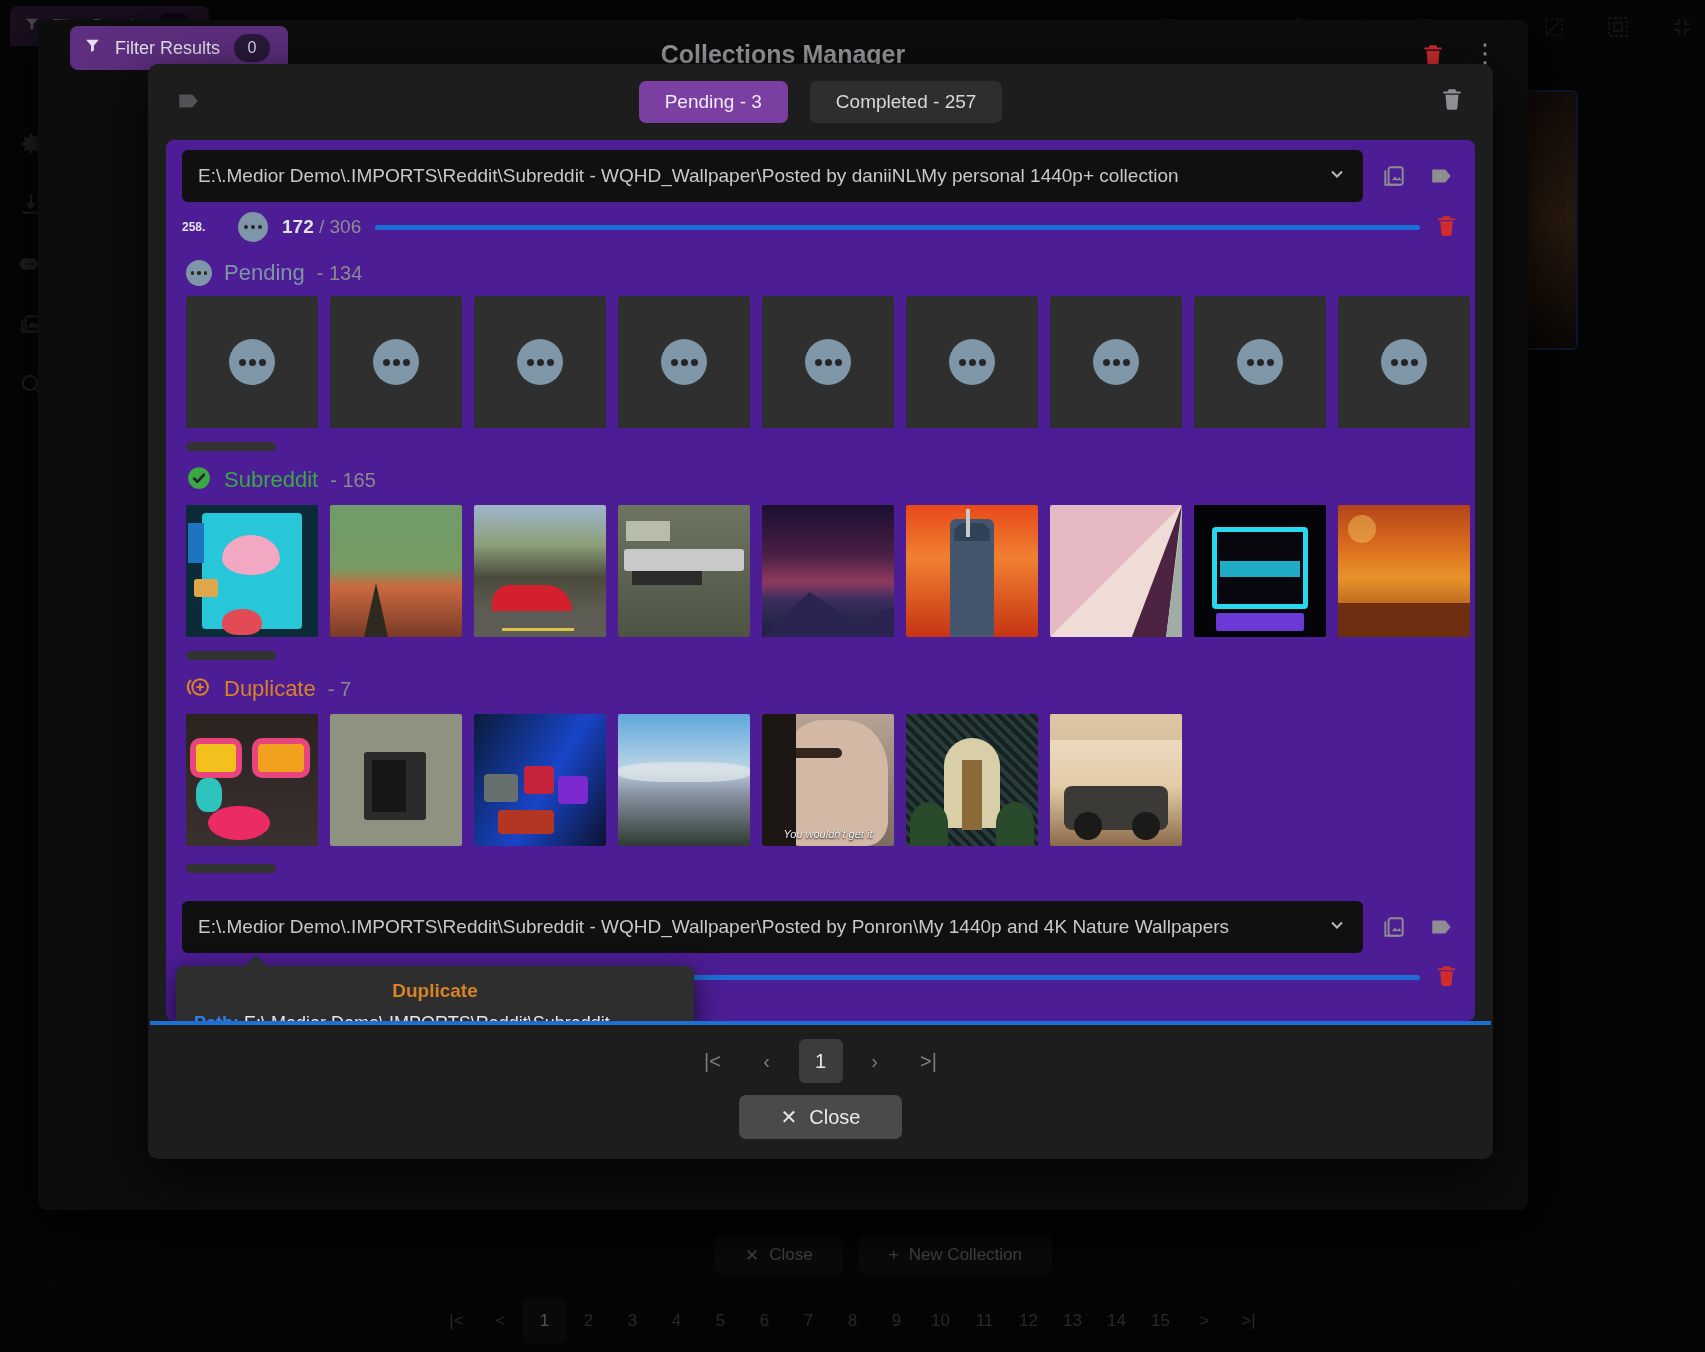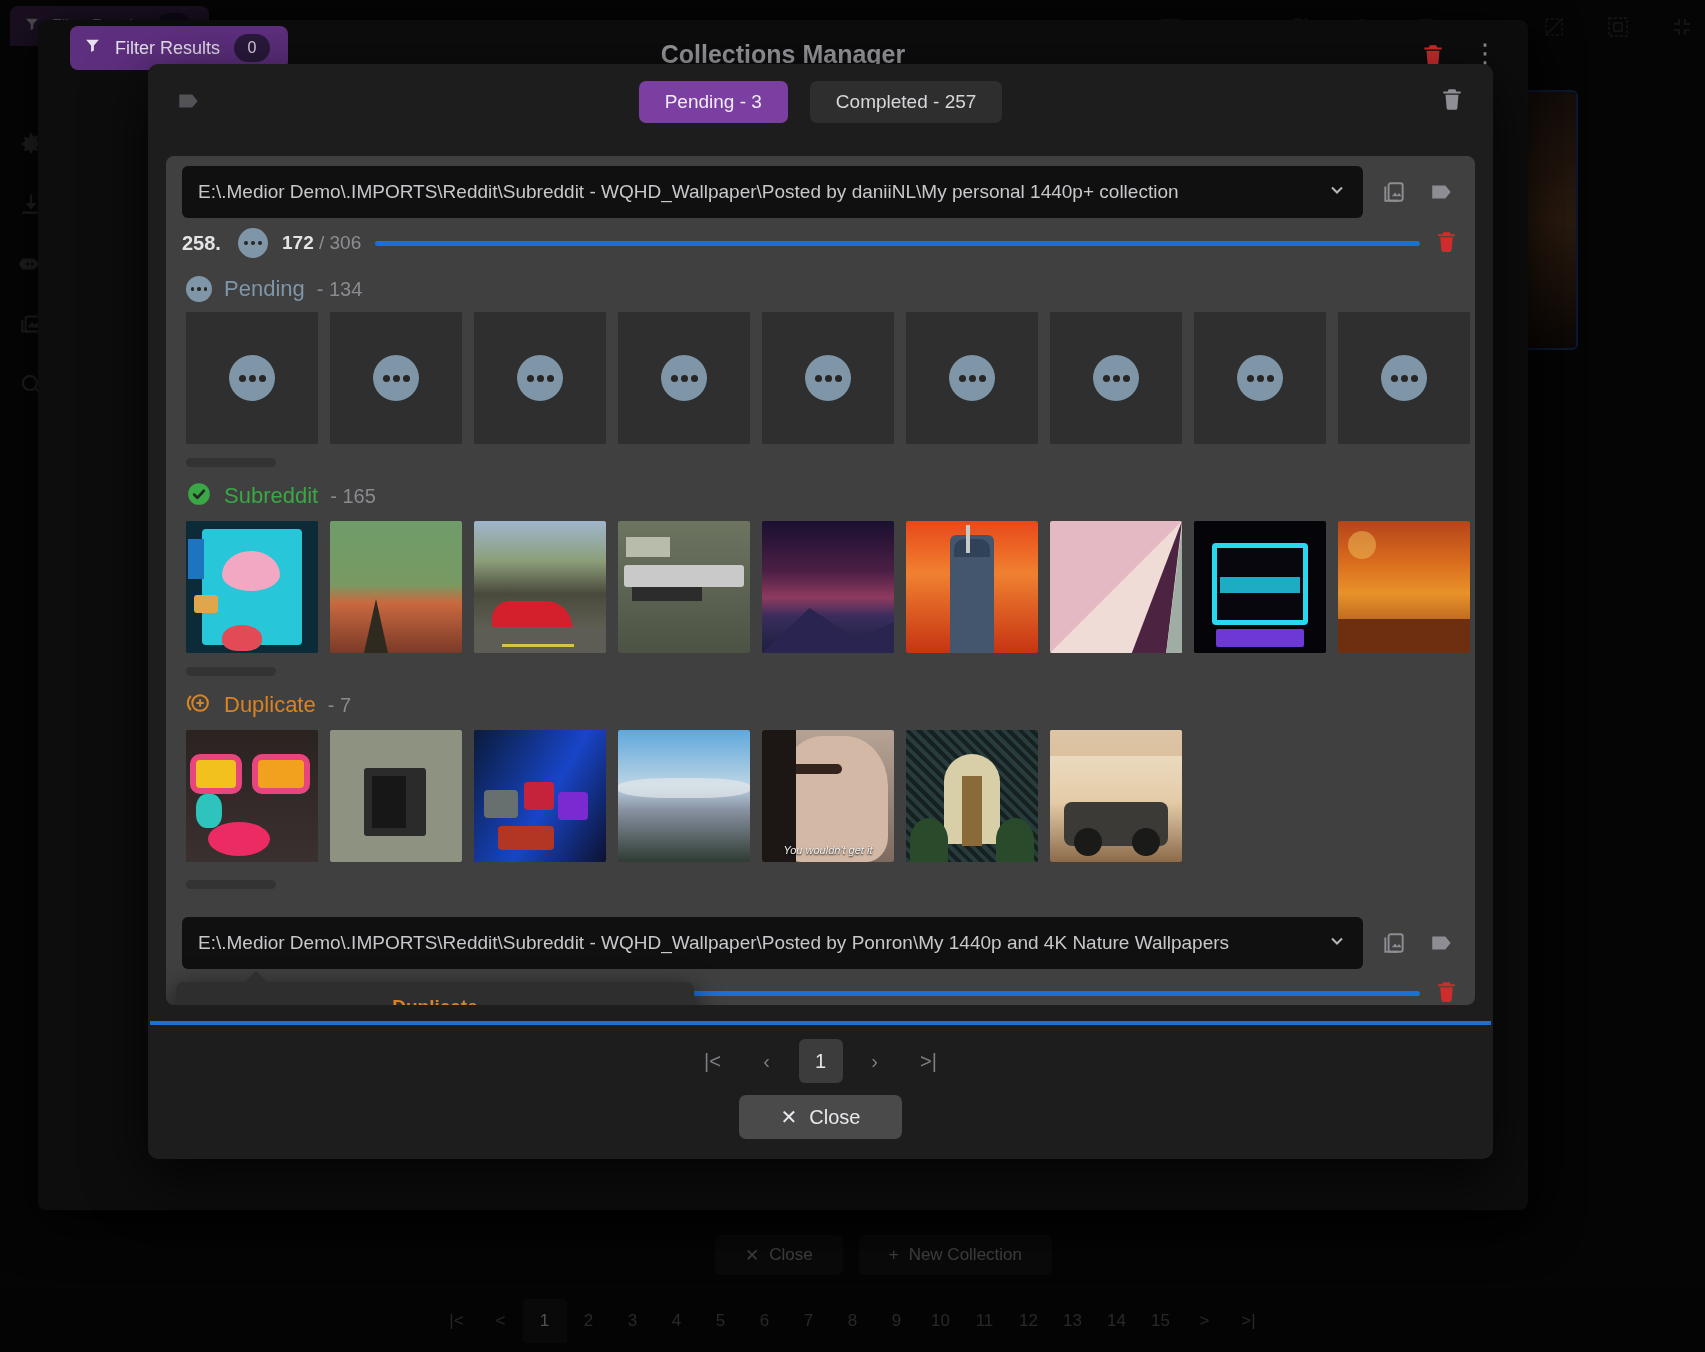--- a/index.html
+++ b/index.html
@@ -111,41 +111,41 @@
   .tag-icon-left { position: absolute; left: 28px; top: 24px; }
   .trash-right { position: absolute; right: 28px; top: 22px; color: #8e8e94; }
   .tab {
     border-radius: 7px; height: 42px; padding: 0 26px;
     display: flex; align-items: center; justify-content: center;
     font-size: 19px; color: #d8d8dc; background: #2e2e2e;
   }
   .tab.active { background: #7a3fa0; color: #f1ecf6; }
 
   .inner-body {
-    position: relative; margin: 16px 18px; flex: 1;
-    background: #404040; border-radius: 8px; overflow: hidden;
+    position: relative; margin: 0 18px; flex: 1;
+    background: #4c1d95; border-radius: 8px; overflow: hidden;
   }
   .scrollpane { position: absolute; inset: 0; overflow: hidden; }
 
   
   .coll { position: relative; }
   .coll-path-row {
     display: flex; align-items: center; gap: 14px; padding: 10px 16px 4px 16px;
   }
   .path-field {
     flex: 1; background: #101010; border-radius: 6px; height: 52px;
     display: flex; align-items: center; padding: 0 16px;
     color: #c8c8cc; font-size: 19px; white-space: nowrap; overflow: hidden;
   }
   .path-field .txt { flex: 1; overflow: hidden; text-overflow: ellipsis; }
   .path-field .chev { color: #b8b8bc; margin-left: 12px; }
   .row-icon { width: 34px; height: 34px; display: flex; align-items: center; justify-content: center; color: #8d8d93; }
 
   .prog-row { display: flex; align-items: center; gap: 14px; padding: 6px 16px 4px 16px; }
-  .prog-index { color: #e4e4e8; font-size: 20px; font-weight: bold; min-width: 42px; }
+  .prog-index { color: #e4e4e8; font-size: 12px; font-weight: bold; min-width: 42px; }
   .prog-counts { color: #e4e4e8; font-size: 19px; font-weight: bold; }
   .prog-counts .den { color: #8e8e94; font-weight: normal; }
   .prog-bar { flex: 1; height: 5px; background: #2a2a2a; border-radius: 3px; overflow: hidden; }
   .prog-bar .fill { height: 100%; background: #1c6fd4; }
   .prog-trash { color: #cf2d2d; }
 
   .section-head { display: flex; align-items: center; gap: 12px; padding: 14px 16px 10px 20px; }
   .section-head .nm { font-size: 22px; font-weight: normal; }
   .section-head .ct { font-size: 20px; color: #8a8a90; }
   .sec-pending .nm { color: #7e96a8; }

